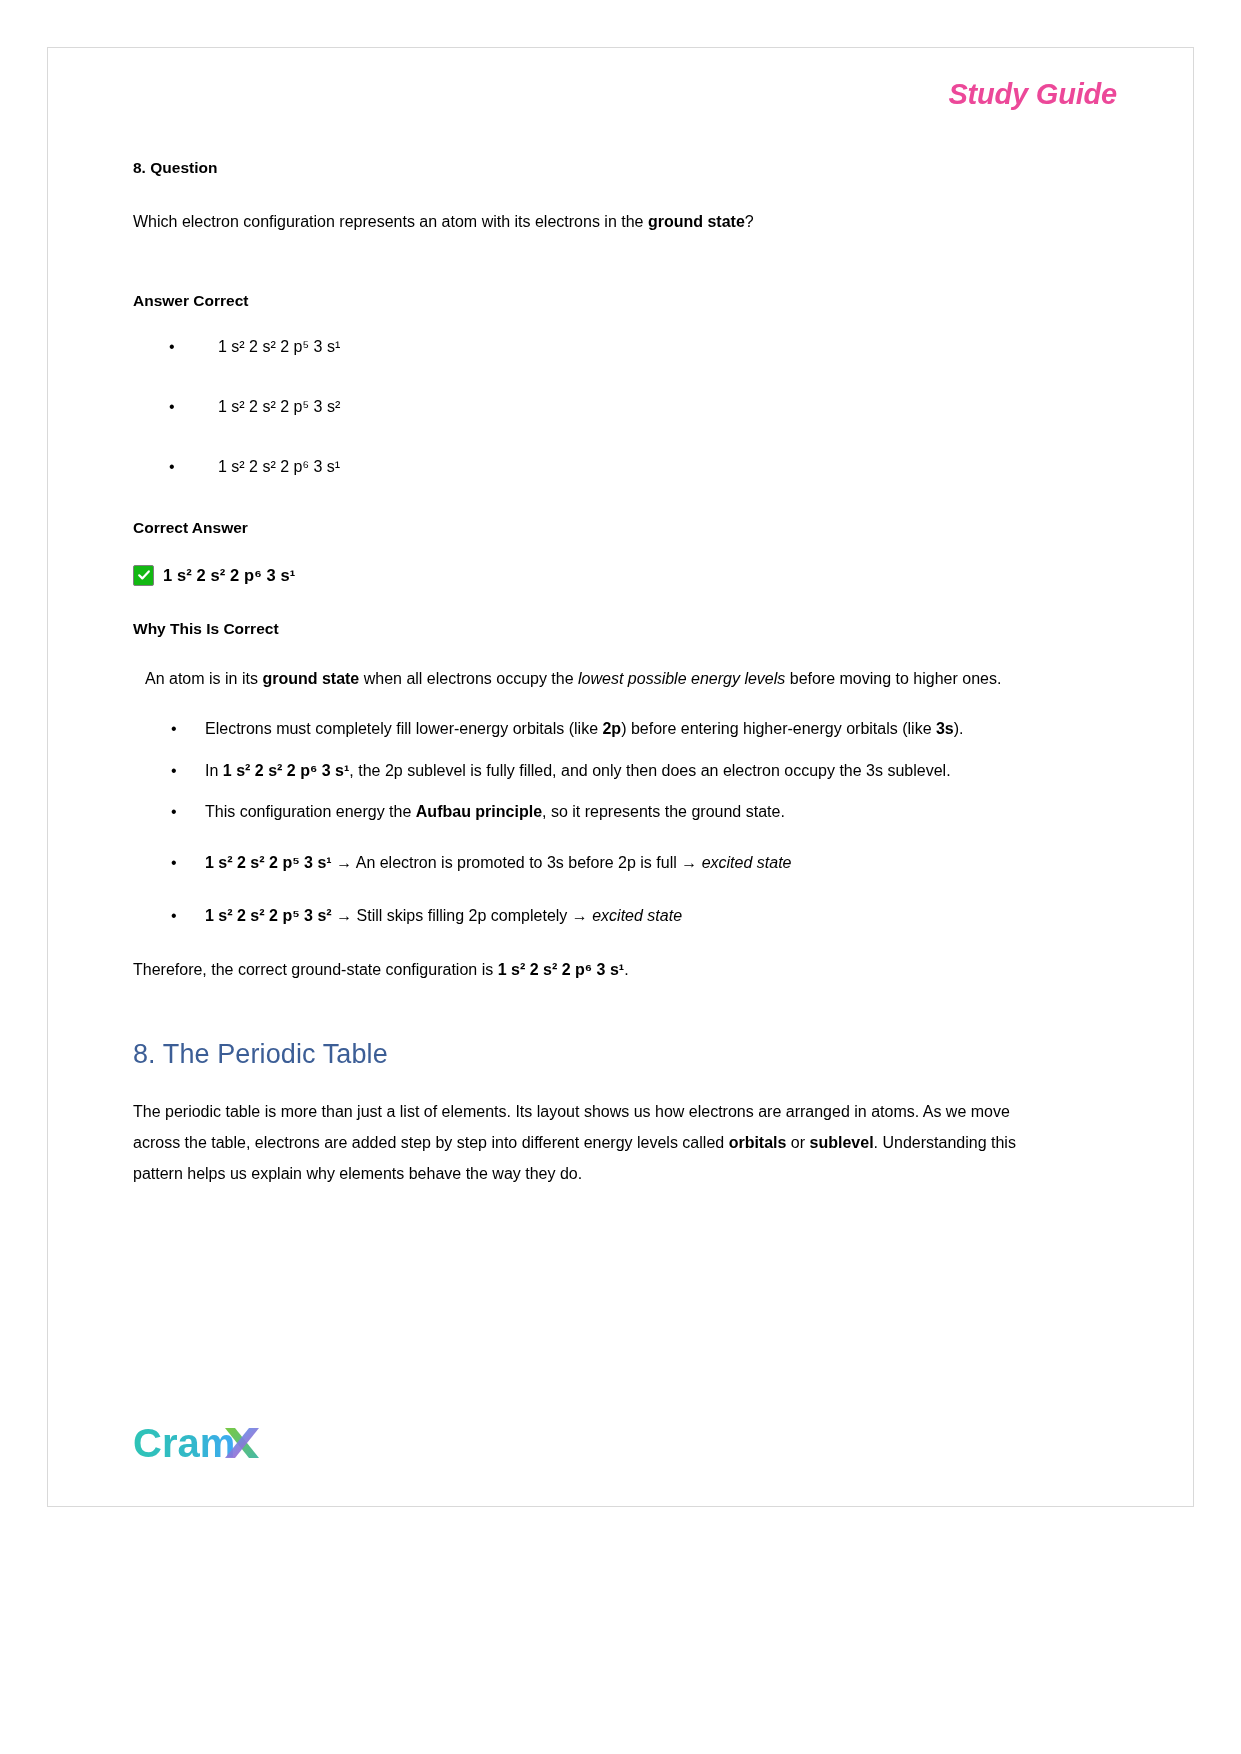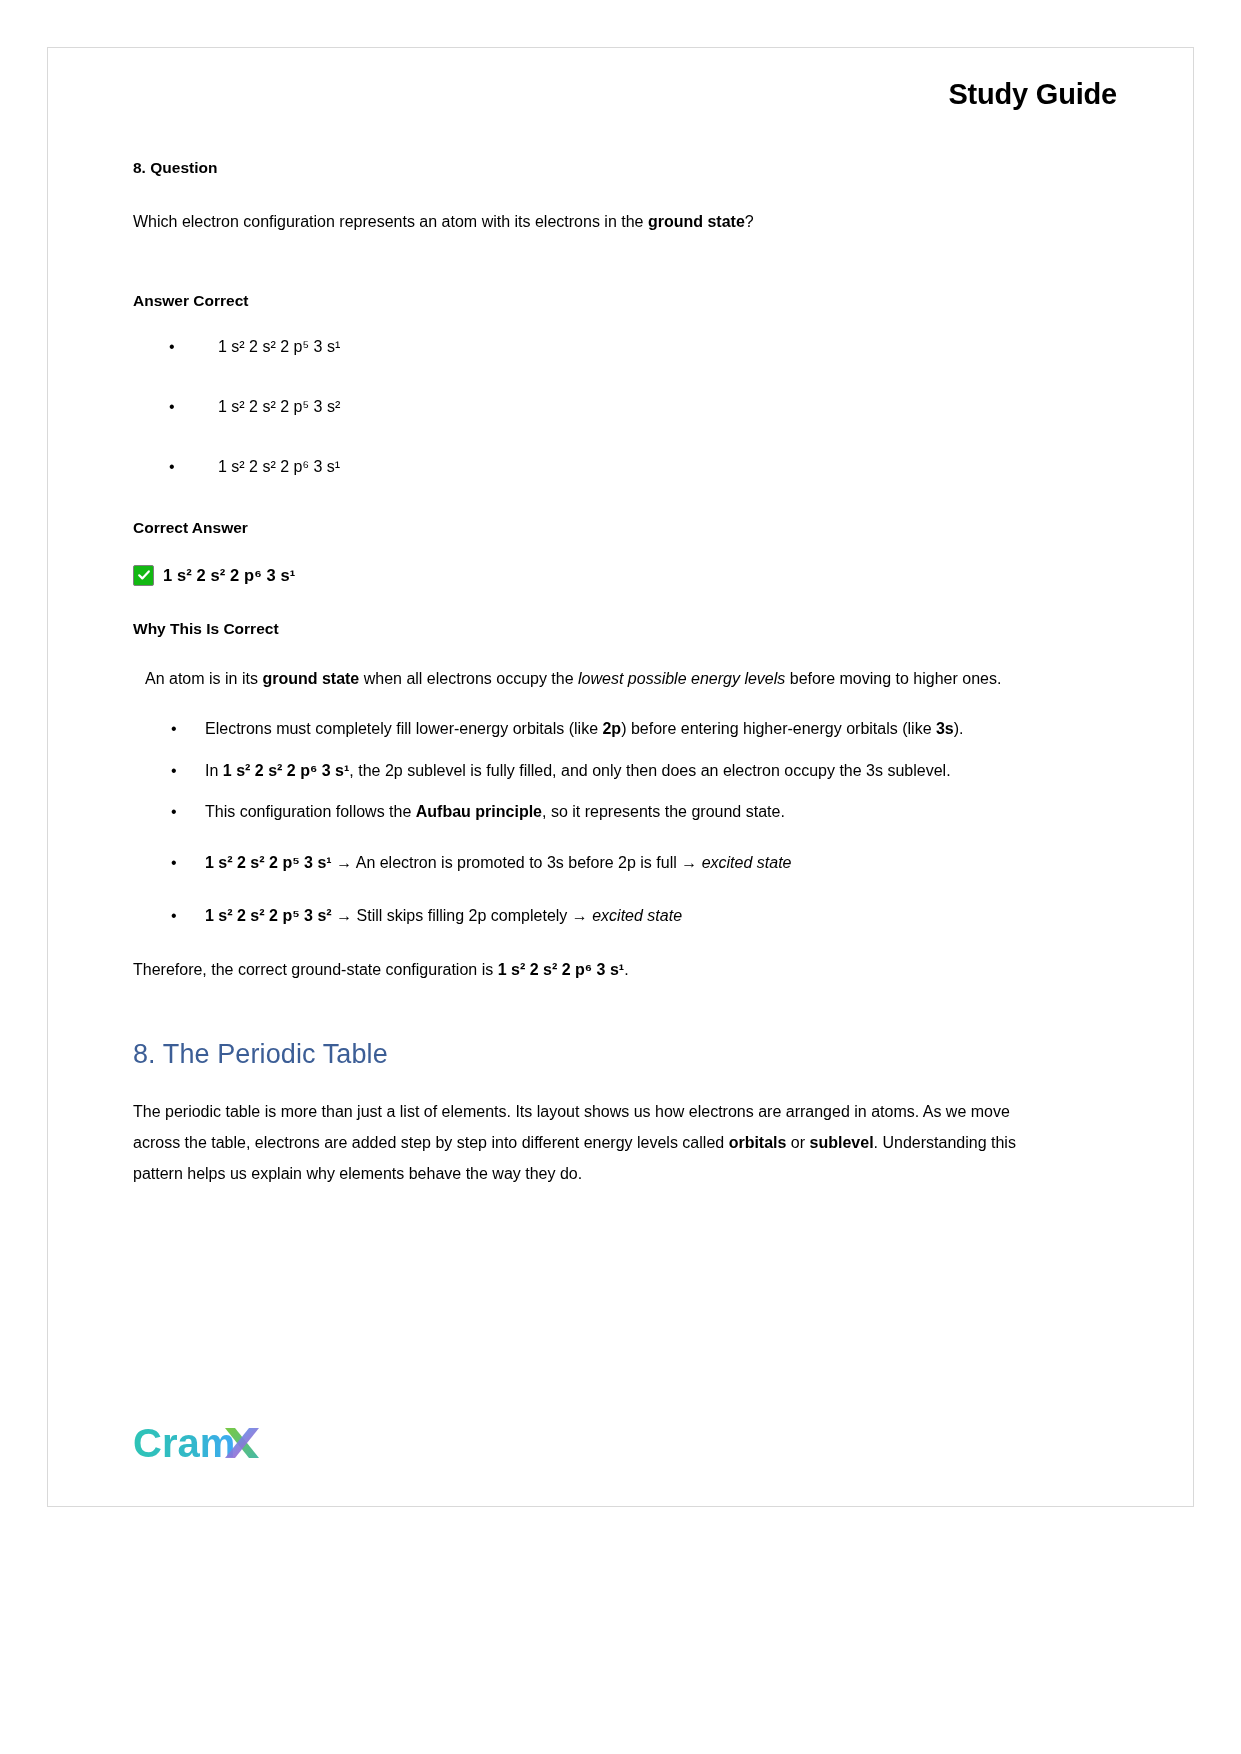--- a/index.html
+++ b/index.html
@@ -46,22 +46,23 @@
   .watermark svg { display: block; width: 100%; height: 100%; }
 
   
   .doc-header {
     position: absolute;
     top: 30px;
     right: 76px;
     font-size: 29px;
     font-weight: bold;
     letter-spacing: -0.2px;
-    color: #000000;
+    color: #ec4899;
     z-index: 2;
+    font-style: italic;
   }
 
   
   .content {
     position: absolute;
     left: 85px;
     top: 111px;
     width: 920px;
     z-index: 2;
   }
@@ -266,21 +267,21 @@
       <p class="para"><span>An atom is in its </span><b>ground state</b><span> when all electrons occupy the </span><i>lowest possible energy levels</i><span> before moving to higher ones.</span></p>
 
       <ul class="reasons">
         <li>
           <span class="bullet">•</span><span>Electrons must completely fill lower-energy orbitals (like </span><b>2p</b><span>) before entering higher-energy orbitals (like </span><b>3s</b><span>).</span>
         </li>
         <li>
           <span class="bullet">•</span><span>In </span><b>1 s² 2 s² 2 p⁶ 3 s¹</b><span>, the 2p sublevel is fully filled, and only then does an electron occupy the 3s sublevel.</span>
         </li>
         <li>
-          <span class="bullet">•</span><span>This configuration follows the </span><b>Aufbau principle</b><span>, so it represents the ground state.</span>
+          <span class="bullet">•</span><span>This configuration energy the </span><b>Aufbau principle</b><span>, so it represents the ground state.</span>
         </li>
       </ul>
 
 
       <ul class="wrong">
         <li>
           <span class="bullet">•</span><b>1 s² 2 s² 2 p⁵ 3 s¹</b><span> → </span><span>An electron is promoted to 3s before 2p is full</span><span> → </span><i>excited state</i>
         </li>
         <li>
           <span class="bullet">•</span><b>1 s² 2 s² 2 p⁵ 3 s²</b><span> → </span><span>Still skips filling 2p completely</span><span> → </span><i>excited state</i>

